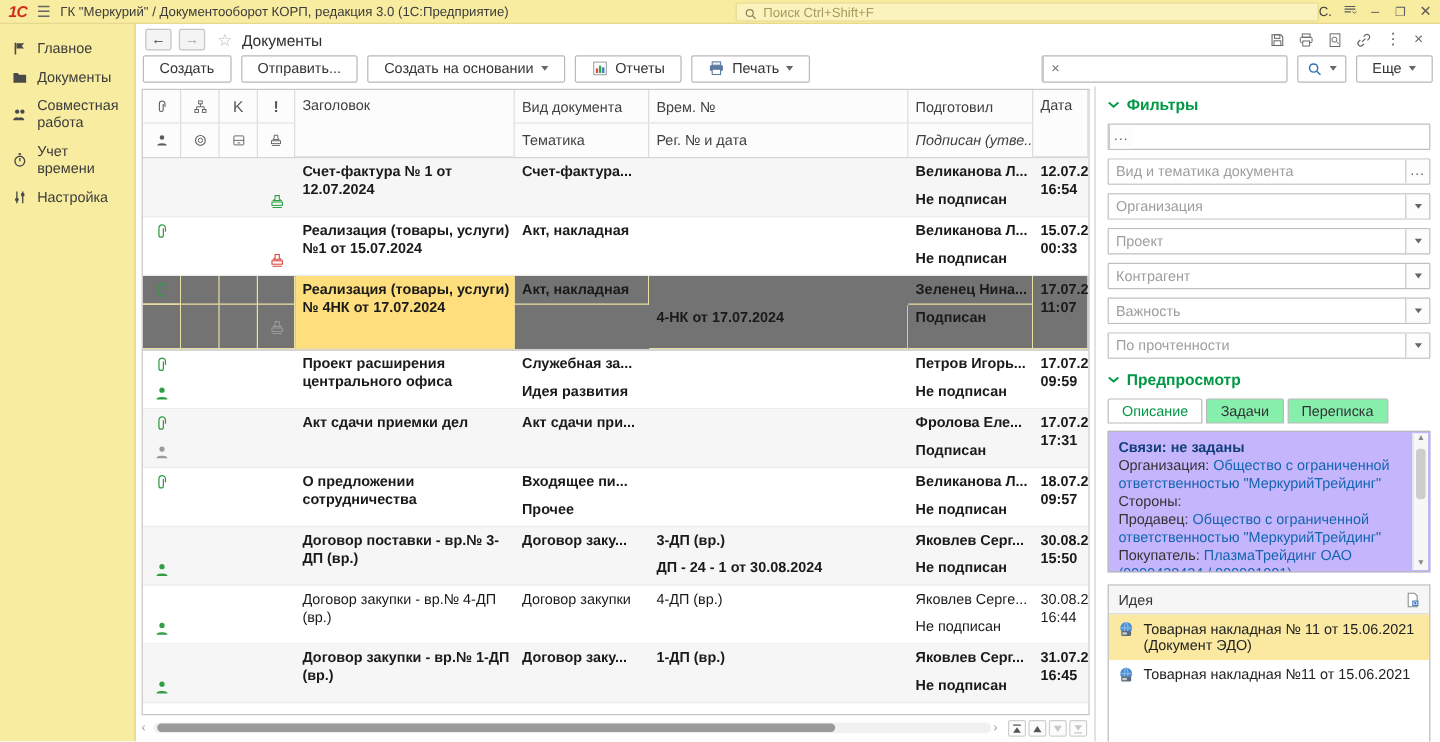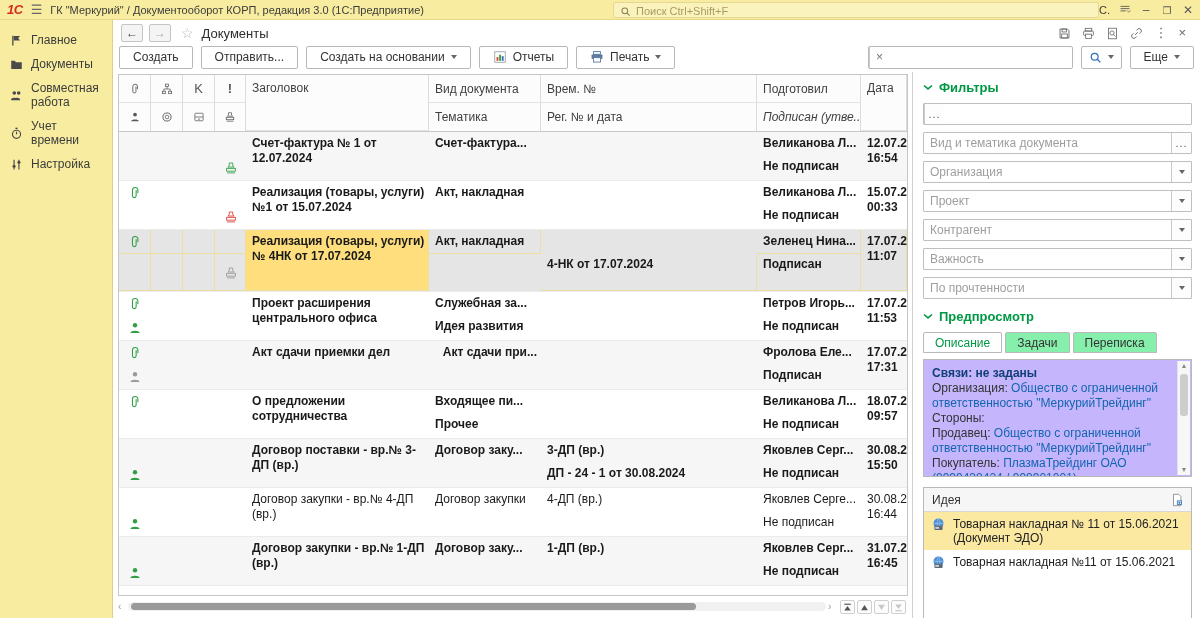--- a/index.html
+++ b/index.html
@@ -88,21 +88,21 @@
     display:flex; align-items:center; padding:0 4px 0 6px; font-size:12px; color:#3f3f3f;
     overflow:hidden; white-space:nowrap; cursor:pointer;
   }
   .hcell.ic { justify-content:center; padding:0; color:#555; }
   .hcell.span2 { grid-row:1 / 3; height:56px; align-items:flex-start; padding-top:6px; }
   .hcell.nb { border-bottom:none; }
 
   .trow { min-height:49px; border-bottom:1px solid #EBEBEB; grid-template-rows:24px 1fr; font-weight:bold; color:#1A1A1A; cursor:pointer; }
   .trow.read { font-weight:normal; }
   .trow.zebra { background:#F6F6F6; }
-  .trow.selected { background:#e5e5e5; min-height:62px; }
+  .trow.selected { background:#737373; min-height:62px; }
   .trow.selected .gcell { box-shadow: inset -1px 0 0 #EBDFA4, inset 0 -1px 0 #EBDFA4; }
   .cell { font-size:12px; line-height:15px; padding:4px 4px 0 6px; overflow:hidden; }
   .cell.r2 { padding-top:3px; }
   .cell.icell { display:flex; align-items:center; justify-content:center; padding:0; }
   .cell.title { white-space:normal; }
   .cell.dt { white-space:nowrap; }
   .current-cell {
     background:#FFDF7D;
     box-shadow: inset 0 0 0 1px #D8A936;
     border-radius:1px;
@@ -503,41 +503,41 @@
                   </svg>
                 </span>
               </div>
               <div class="cell title" style="grid-area: 1 / 5 / 3;">Проект расширения центрального офиса</div>
               <div class="cell " style="grid-area: 1 / 6;">Служебная за...</div>
               <div class="cell r2" style="grid-area: 2 / 6;">Идея развития</div>
               <div class="cell " style="grid-area: 1 / 8;">Петров Игорь...</div>
               <div class="cell r2" style="grid-area: 2 / 8;">Не подписан</div>
               <div class="cell dt" style="grid-area: 1 / 9 / 3;">
                 <div>17.07.2</div>
-                <div>11:53</div>
+                <div>09:59</div>
               </div>
             </div>
             <div class="trow zebra">
               <div class="cell icell" style="grid-area: 1 / 1;">
                 <span class="icon green">
                   <svg viewBox="0 0 16 16">
                     <path d="M11.3 7.6V4.7a3.1 3.1 0 0 0-6.2 0v6.5a2.1 2.1 0 0 0 4.2 0V5.2" fill="none" stroke="currentColor" stroke-width="1.2" stroke-linecap="round"></path>
                   </svg>
                 </span>
               </div>
               <div class="cell icell" style="grid-area: 2 / 1;">
                 <span class="icon gray">
                   <svg viewBox="0 0 16 16">
                     <circle cx="8" cy="4.8" r="2.5" fill="currentColor"></circle>
                     <path d="M2.8 13.6c0-3.1 10.4-3.1 10.4 0z" fill="currentColor"></path>
                   </svg>
                 </span>
               </div>
               <div class="cell title" style="grid-area: 1 / 5 / 3;">Акт сдачи приемки дел</div>
-              <div class="cell " style="grid-area: 1 / 6; text-align: right;">Акт сдачи при...</div>
+              <div class="cell " style="grid-area: 1 / 6;">Акт сдачи при...</div>
               <div class="cell " style="grid-area: 1 / 8;">Фролова Еле...</div>
               <div class="cell r2" style="grid-area: 2 / 8;">Подписан</div>
               <div class="cell dt" style="grid-area: 1 / 9 / 3;">
                 <div>17.07.2</div>
                 <div>17:31</div>
               </div>
             </div>
             <div class="trow">
               <div class="cell icell" style="grid-area: 1 / 1;">
                 <span class="icon green">

